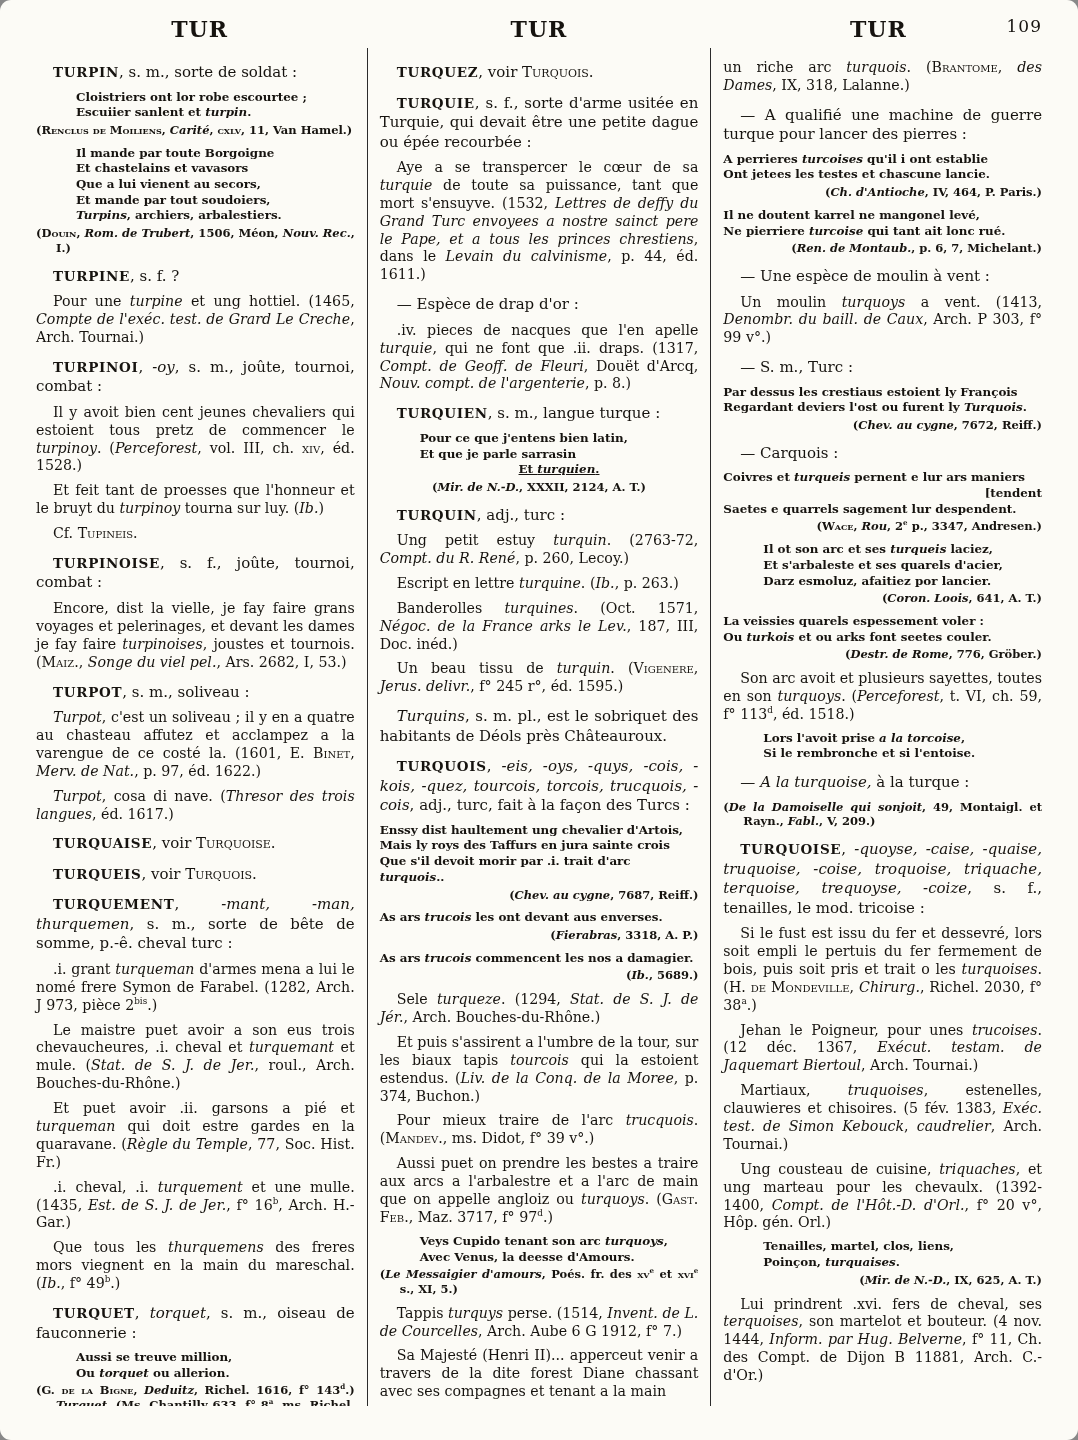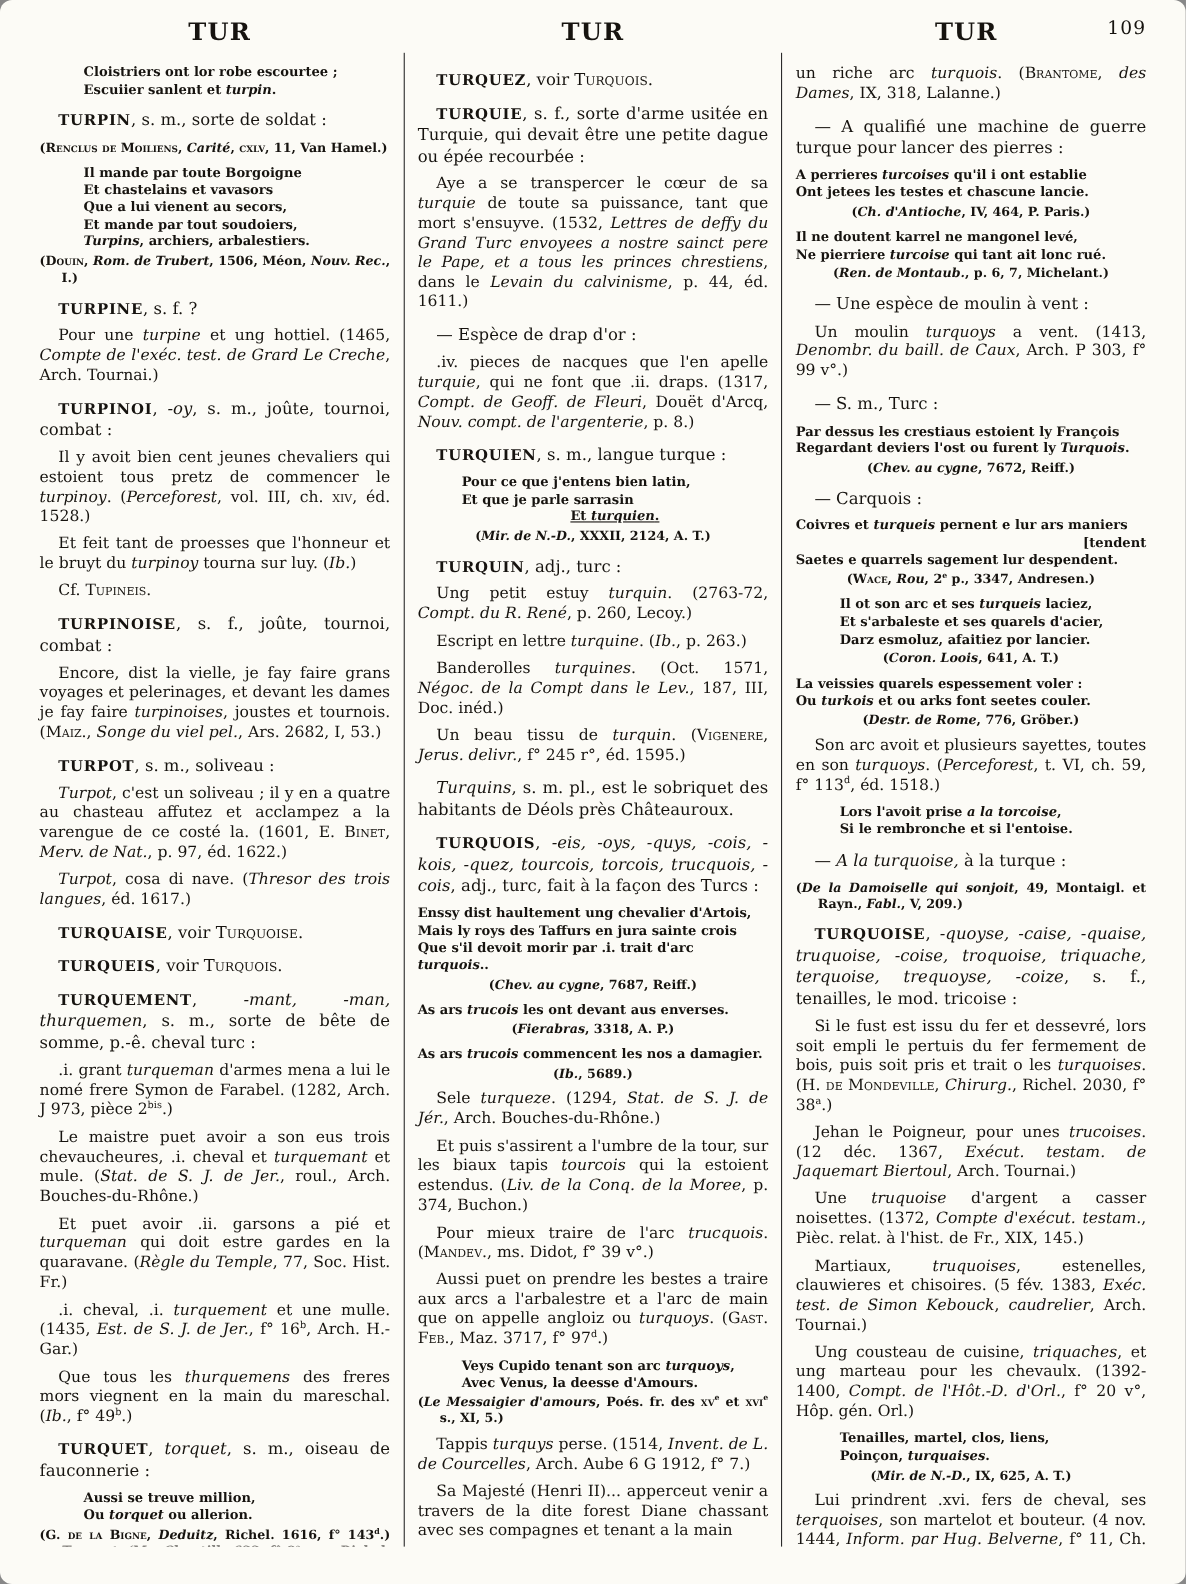--- a/index.html
+++ b/index.html
@@ -14,45 +14,45 @@
   .col + .col{border-left:1.5px solid #2b2b2b;}
   .blk{margin:6px 0;}
   .blk-entry,.blk-sense{font-size:15px;line-height:1.3;text-align:justify;text-indent:17px;margin:11px 0 7px;}
   .blk-para{font-size:14.2px;line-height:1.26;text-align:justify;text-indent:17px;margin:7px 0;}
   .blk.noindent{text-indent:0;}
   .blk-verse{font-size:11.9px;line-height:1.32;font-weight:bold;margin:6px 0 2px 40px;}
   .blk-verse.flush{margin-left:0;}
   .verse-line.align-center{text-align:center;text-decoration:underline;}
   .verse-line.align-right{text-align:right;}
   .blk-cite{font-size:11.5px;line-height:1.28;font-weight:bold;margin:1px 0 8px;}
-  .blk-cite.align-right{text-align:center;}
+  .blk-cite.align-right{text-align:right;}
   .blk-cite.align-center{text-align:center;}
   .blk-cite.align-hang{padding-left:20px;text-indent:-20px;text-align:justify;}
   .seg-i{font-style:italic;}
   .seg-sc{font-variant:small-caps;}
   .seg-hw{font-weight:bold;font-size:0.9em;letter-spacing:0.7px;}
   .seg-sup{font-size:0.62em;vertical-align:super;line-height:0;}
 </style>
 </head>
 <body>
 
 <div class="page">
   <div class="header">
     <div class="running-title">TUR</div>
     <div class="running-title">TUR</div>
     <div class="running-title">TUR</div>
   </div>
   <div class="page-number">109</div>
   <div class="columns">
     <div class="col">
+        <div class="blk blk-entry"><span class="seg-hw">TURPIN</span><span>, s. m., sorte de soldat :</span></div>
         <div class="blk blk-verse">
           <div class="verse-line"><span>Cloistriers ont lor robe escourtee ;</span></div>
           <div class="verse-line"><span>Escuiier sanlent et </span><span class="seg-i">turpin</span><span>.</span></div>
         </div>
-        <div class="blk blk-entry"><span class="seg-hw">TURPIN</span><span>, s. m., sorte de soldat :</span></div>
         <div class="blk blk-cite align-hang"><span>(</span><span class="seg-sc">Renclus de Moiliens</span><span>, </span><span class="seg-i">Carité</span><span>, </span><span class="seg-sc">cxlv</span><span>, 11, Van Hamel.)</span></div>
         <div class="blk blk-verse">
           <div class="verse-line"><span>Il mande par toute Borgoigne</span></div>
           <div class="verse-line"><span>Et chastelains et vavasors</span></div>
           <div class="verse-line"><span>Que a lui vienent au secors,</span></div>
           <div class="verse-line"><span>Et mande par tout soudoiers,</span></div>
           <div class="verse-line"><span class="seg-i">Turpins</span><span>, archiers, arbalestiers.</span></div>
         </div>
         <div class="blk blk-cite align-hang"><span>(</span><span class="seg-sc">Douin</span><span>, </span><span class="seg-i">Rom. de Trubert</span><span>, 1506, Méon, </span><span class="seg-i">Nouv. Rec.</span><span>, I.)</span></div>
         <div class="blk blk-entry"><span class="seg-hw">TURPINE</span><span>, s. f. ?</span></div>
@@ -90,21 +90,21 @@
         <div class="blk blk-entry"><span class="seg-hw">TURQUIEN</span><span>, s. m., langue turque :</span></div>
         <div class="blk blk-verse">
           <div class="verse-line"><span>Pour ce que j'entens bien latin,</span></div>
           <div class="verse-line"><span>Et que je parle sarrasin</span></div>
           <div class="verse-line align-center"><span>Et </span><span class="seg-i">turquien</span><span>.</span></div>
         </div>
         <div class="blk blk-cite align-center"><span>(</span><span class="seg-i">Mir. de N.-D.</span><span>, XXXII, 2124, A. T.)</span></div>
         <div class="blk blk-entry"><span class="seg-hw">TURQUIN</span><span>, adj., turc :</span></div>
         <div class="blk blk-para"><span>Ung petit estuy </span><span class="seg-i">turquin</span><span>. (2763-72, </span><span class="seg-i">Compt. du R. René</span><span>, p. 260, Lecoy.)</span></div>
         <div class="blk blk-para"><span>Escript en lettre </span><span class="seg-i">turquine</span><span>. (</span><span class="seg-i">Ib.</span><span>, p. 263.)</span></div>
-        <div class="blk blk-para"><span>Banderolles </span><span class="seg-i">turquines</span><span>. (Oct. 1571, </span><span class="seg-i">Négoc. de la Compt dans le Lev.</span><span>, 187, III, Doc. inéd.)</span></div>
+        <div class="blk blk-para"><span>Banderolles </span><span class="seg-i">turquines</span><span>. (Oct. 1571, </span><span class="seg-i">Négoc. de la France arks le Lev.</span><span>, 187, III, Doc. inéd.)</span></div>
         <div class="blk blk-para"><span>Un beau tissu de </span><span class="seg-i">turquin</span><span>. (</span><span class="seg-sc">Vigenere</span><span>, </span><span class="seg-i">Jerus. delivr.</span><span>, f° 245 r°, éd. 1595.)</span></div>
         <div class="blk blk-entry"><span class="seg-i">Turquins</span><span>, s. m. pl., est le sobriquet des habitants de Déols près Châteauroux.</span></div>
         <div class="blk blk-entry"><span class="seg-hw">TURQUOIS</span><span>, </span><span class="seg-i">-eis, -oys, -quys, -cois, -kois, -quez, tourcois, torcois, trucquois, -cois</span><span>, adj., turc, fait à la façon des Turcs :</span></div>
         <div class="blk blk-verse flush">
           <div class="verse-line"><span>Enssy dist haultement ung chevalier d'Artois,</span></div>
           <div class="verse-line"><span>Mais ly roys des Taffurs en jura sainte crois</span></div>
           <div class="verse-line"><span>Que s'il devoit morir par .i. trait d'arc </span><span class="seg-i">turquois</span><span>..</span></div>
         </div>
         <div class="blk blk-cite align-right"><span>(</span><span class="seg-i">Chev. au cygne</span><span>, 7687, Reiff.)</span></div>
         <div class="blk blk-verse flush">
@@ -169,21 +169,20 @@
         <div class="blk blk-para"><span>Son arc avoit et plusieurs sayettes, toutes en son </span><span class="seg-i">turquoys</span><span>. (</span><span class="seg-i">Perceforest</span><span>, t. VI, ch. 59, f° 113</span><span class="seg-sup">d</span><span>, éd. 1518.)</span></div>
         <div class="blk blk-verse">
           <div class="verse-line"><span>Lors l'avoit prise </span><span class="seg-i">a la torcoise</span><span>,</span></div>
           <div class="verse-line"><span>Si le rembronche et si l'entoise.</span></div>
         </div>
         <div class="blk blk-sense"><span>— </span><span class="seg-i">A la turquoise,</span><span> à la turque :</span></div>
         <div class="blk blk-cite align-hang"><span>(</span><span class="seg-i">De la Damoiselle qui sonjoit</span><span>, 49, Montaigl. et Rayn., </span><span class="seg-i">Fabl.</span><span>, V, 209.)</span></div>
         <div class="blk blk-entry"><span class="seg-hw">TURQUOISE</span><span>, </span><span class="seg-i">-quoyse, -caise, -quaise, truquoise, -coise, troquoise, triquache, terquoise, trequoyse, -coize</span><span>, s. f., tenailles, le mod. tricoise :</span></div>
         <div class="blk blk-para"><span>Si le fust est issu du fer et dessevré, lors soit empli le pertuis du fer fermement de bois, puis soit pris et trait o les </span><span class="seg-i">turquoises</span><span>. (H. </span><span class="seg-sc">de Mondeville</span><span>, </span><span class="seg-i">Chirurg.</span><span>, Richel. 2030, f° 38</span><span class="seg-sup">a</span><span>.)</span></div>
         <div class="blk blk-para"><span>Jehan le Poigneur, pour unes </span><span class="seg-i">trucoises</span><span>. (12 déc. 1367, </span><span class="seg-i">Exécut. testam. de Jaquemart Biertoul</span><span>, Arch. Tournai.)</span></div>
-        <div class="blk blk-para"><span>Une </span><span class="seg-i">truquoise</span><span> d'argent a casser noisettes. (1372, </span><span class="seg-i">Compte d'exécut. testam.</span><span>, Pièc. relat. à l'hist. de Fr., XIX, 145.)</span></div>
         <div class="blk blk-para"><span>Martiaux, </span><span class="seg-i">truquoises</span><span>, estenelles, clauwieres et chisoires. (5 fév. 1383, </span><span class="seg-i">Exéc. test. de Simon Kebouck</span><span>, </span><span class="seg-i">caudrelier</span><span>, Arch. Tournai.)</span></div>
         <div class="blk blk-para"><span>Ung cousteau de cuisine, </span><span class="seg-i">triquaches</span><span>, et ung marteau pour les chevaulx. (1392-1400, </span><span class="seg-i">Compt. de l'Hôt.-D. d'Orl.</span><span>, f° 20 v°, Hôp. gén. Orl.)</span></div>
         <div class="blk blk-verse">
           <div class="verse-line"><span>Tenailles, martel, clos, liens,</span></div>
           <div class="verse-line"><span>Poinçon, </span><span class="seg-i">turquaises</span><span>.</span></div>
         </div>
         <div class="blk blk-cite align-right"><span>(</span><span class="seg-i">Mir. de N.-D.</span><span>, IX, 625, A. T.)</span></div>
         <div class="blk blk-para"><span>Lui prindrent .xvi. fers de cheval, ses </span><span class="seg-i">terquoises</span><span>, son martelot et bouteur. (4 nov. 1444, </span><span class="seg-i">Inform. par Hug. Belverne</span><span>, f° 11, Ch. des Compt. de Dijon B 11881, Arch. C.-d'Or.)</span></div>
       </div>
   </div>

